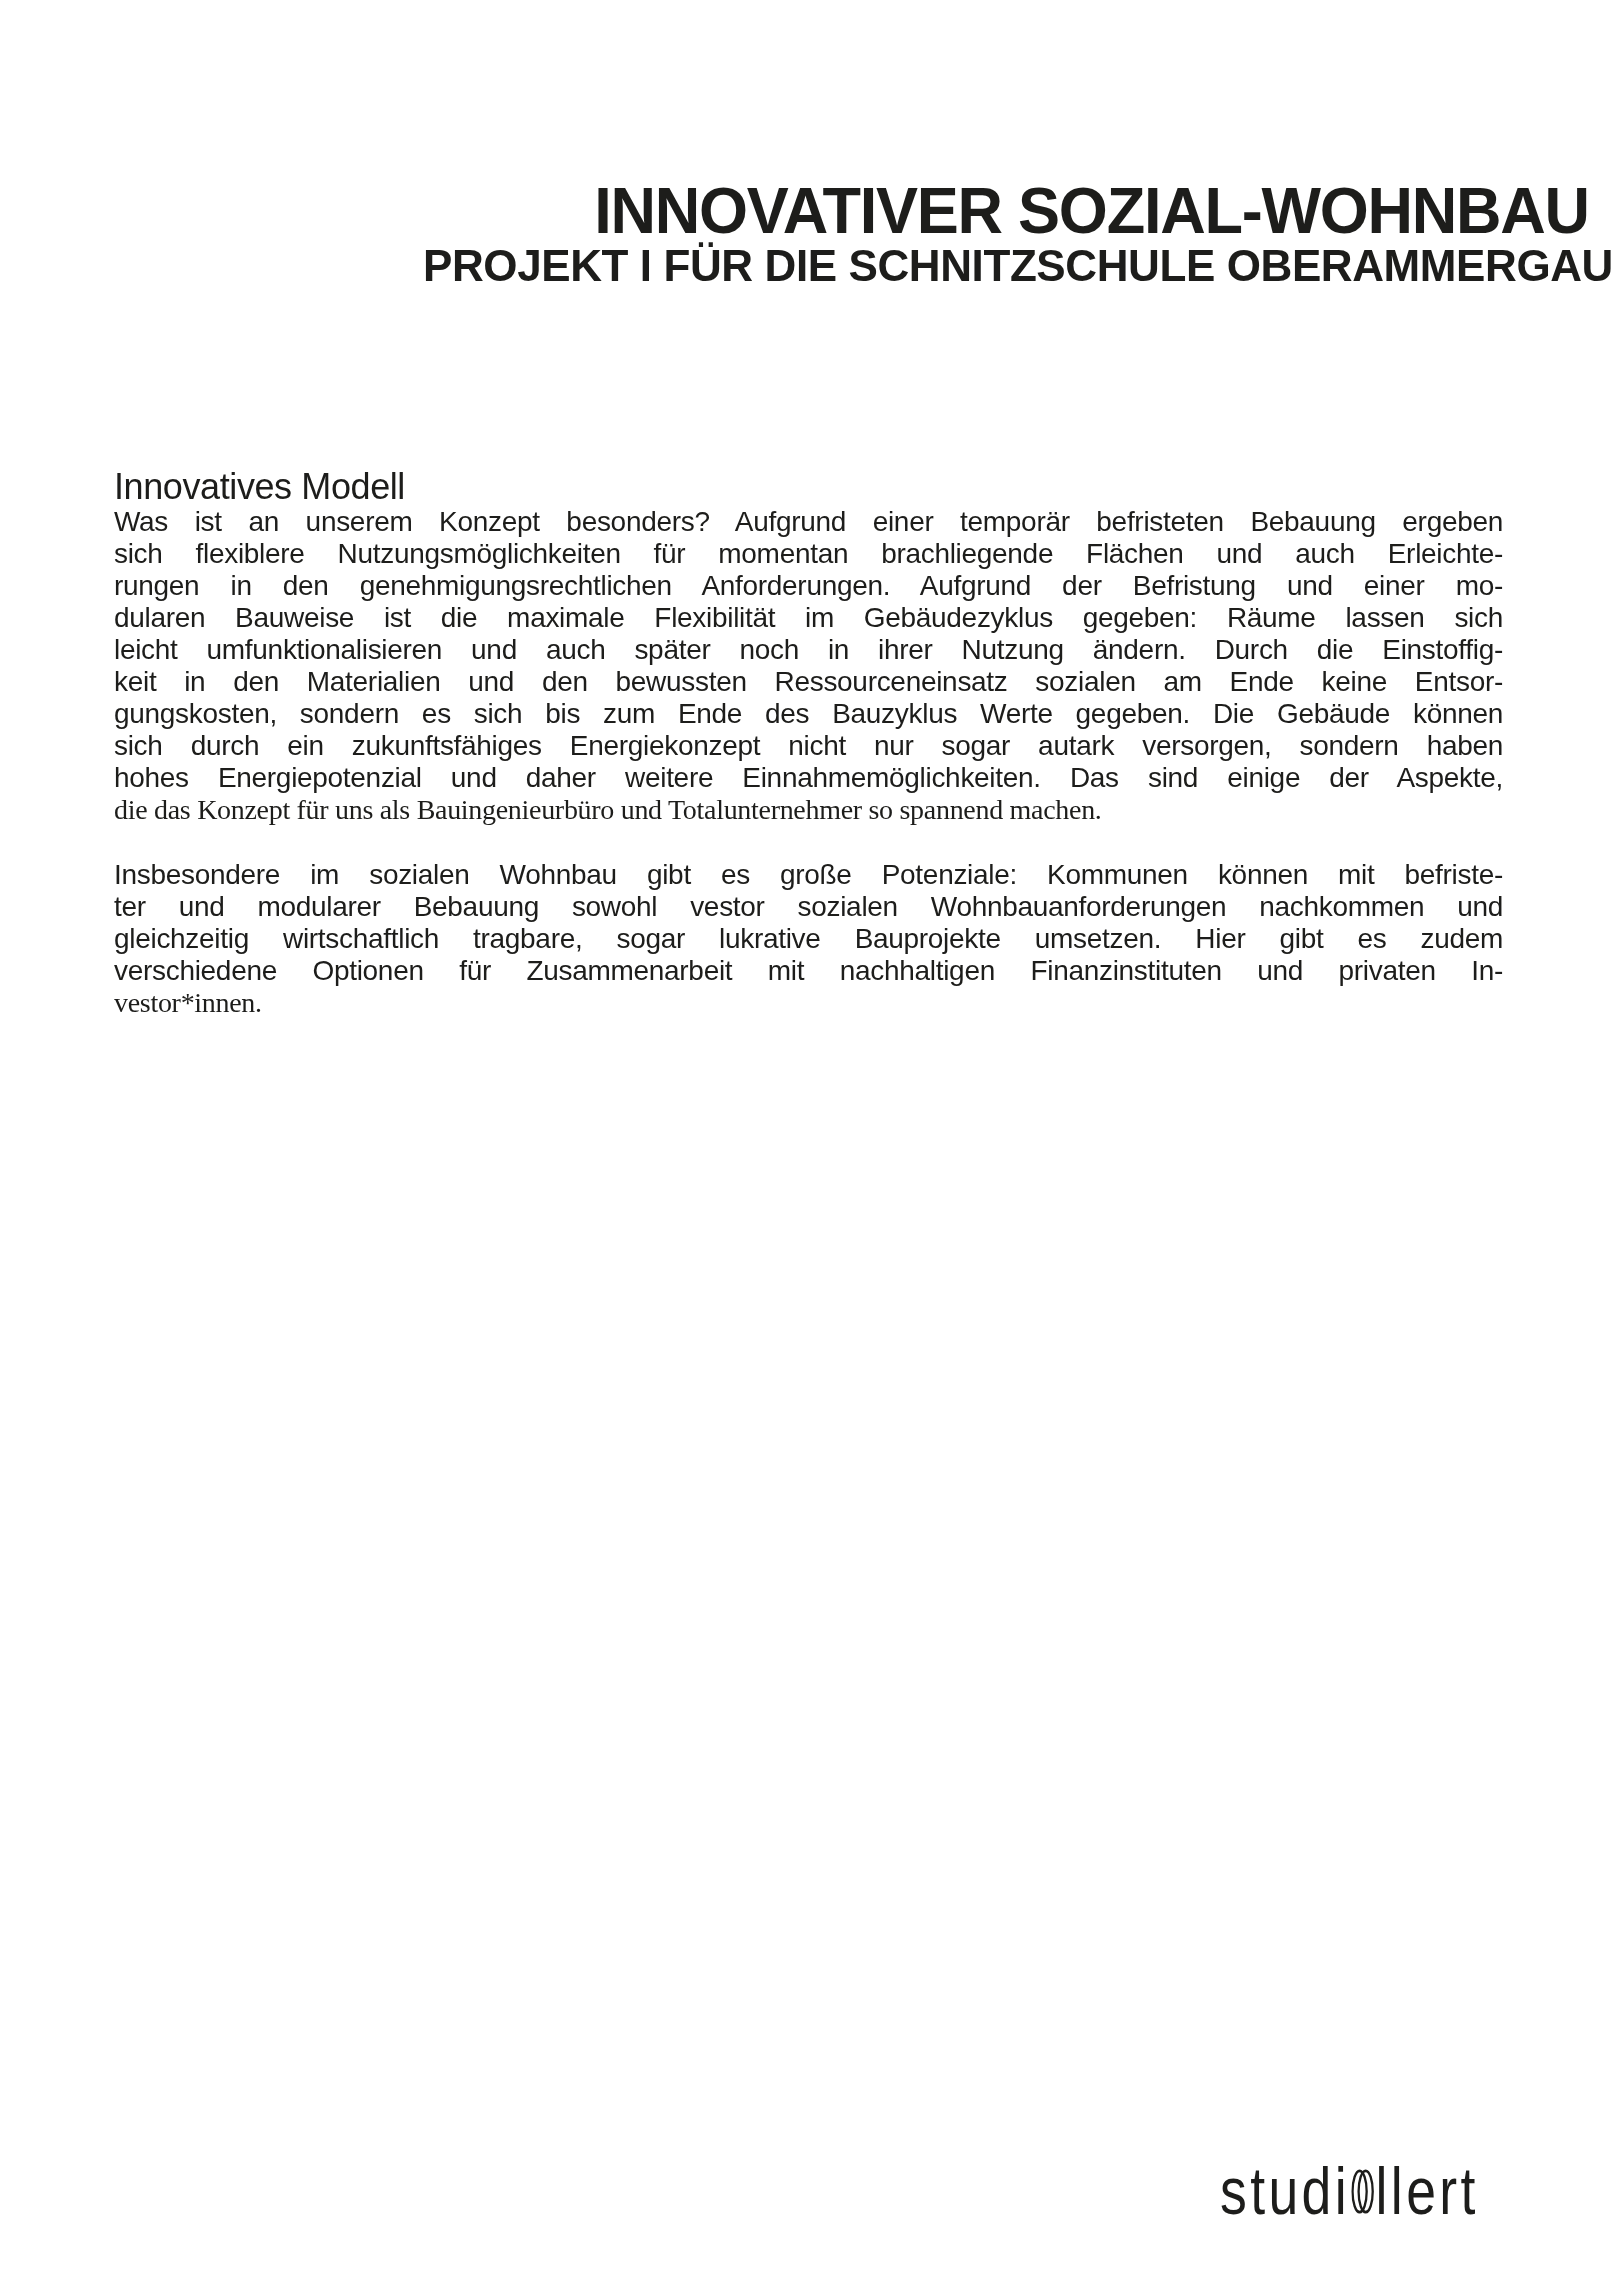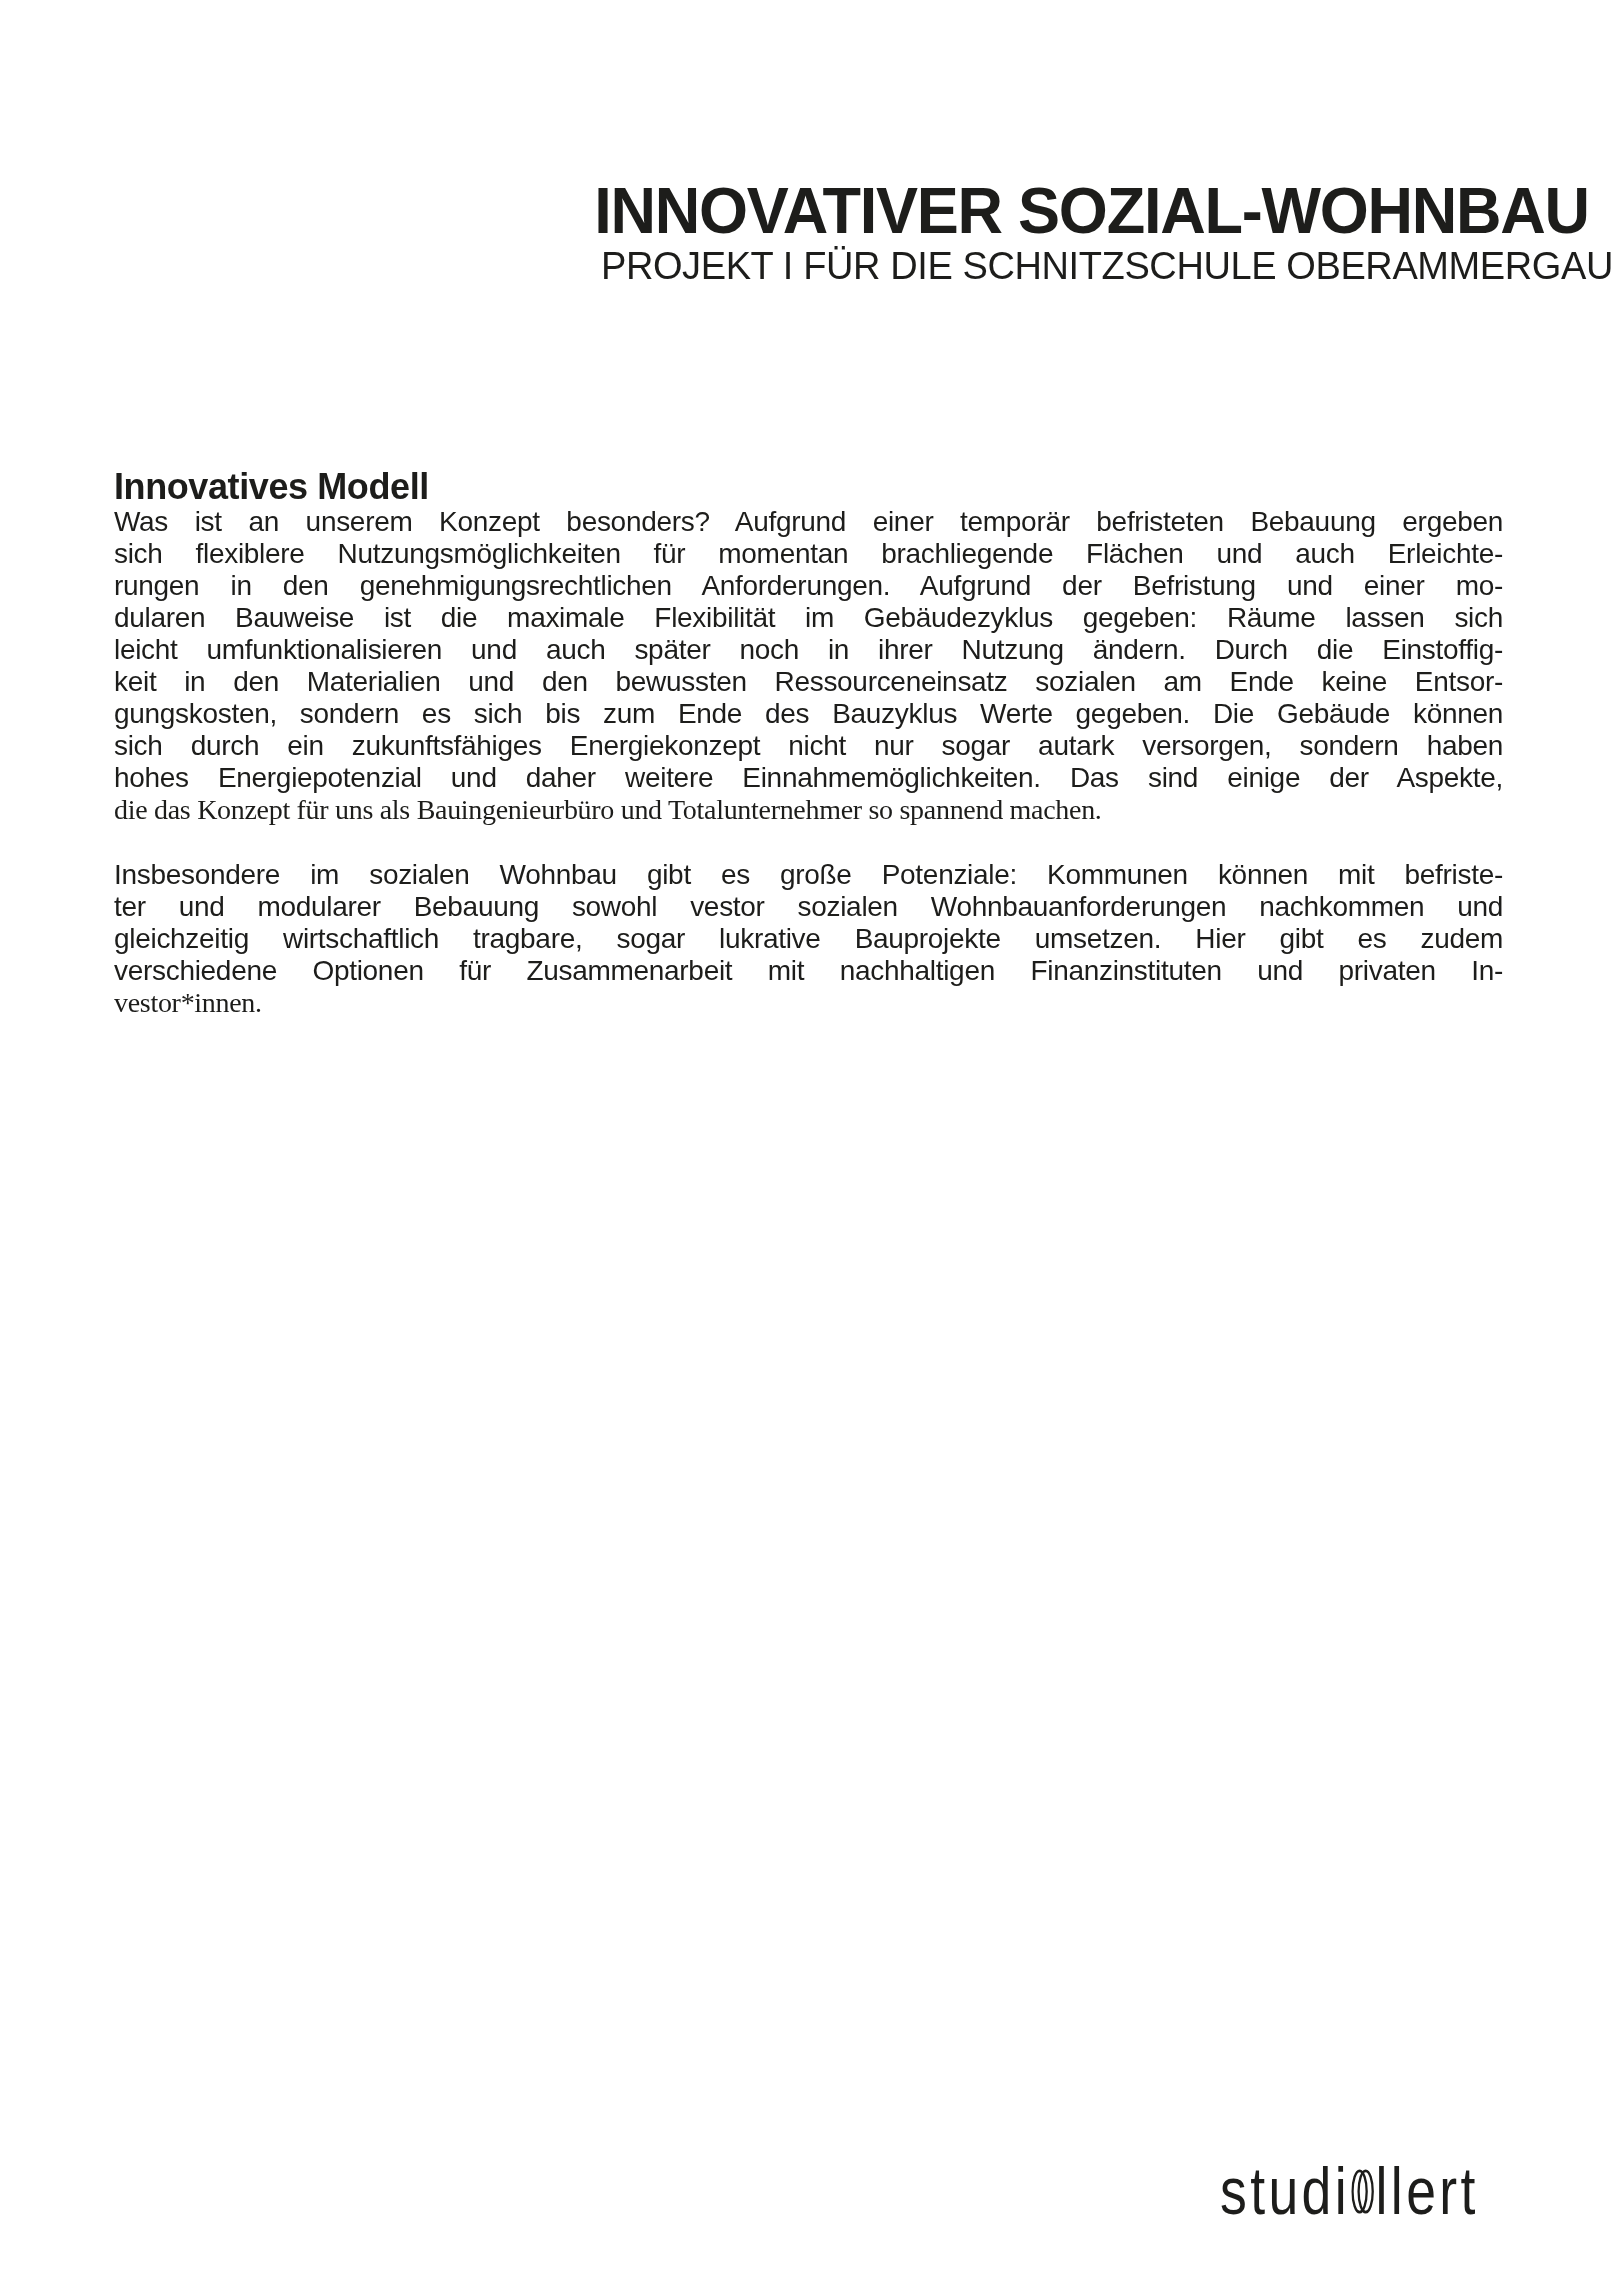--- a/index.html
+++ b/index.html
@@ -26,36 +26,36 @@
   .doc-title {
     font-size: 65px;
     line-height: 66px;
     font-weight: 700;
     letter-spacing: -1.3px;
     transform: scaleX(0.97);
     transform-origin: center top;
     white-space: nowrap;
   }
   .doc-subtitle {
-    font-size: 38px;
+    font-size: 44px;
     line-height: 44px;
-    font-weight: 400;
+    font-weight: 700;
     letter-spacing: -0.4px;
     white-space: nowrap;
   }
   .content {
     position: absolute;
     left: 114px;
     top: 467px;
     width: 1389px;
   }
   .section-heading {
     font-size: 36px;
     line-height: 39px;
-    font-weight: 700;
+    font-weight: 400;
     letter-spacing: -0.4px;
   }
   .paragraph {
     margin: 0;
   }
   .paragraph + .paragraph {
     margin-top: 33px;
   }
   .body-line {
     font-size: 28px;

